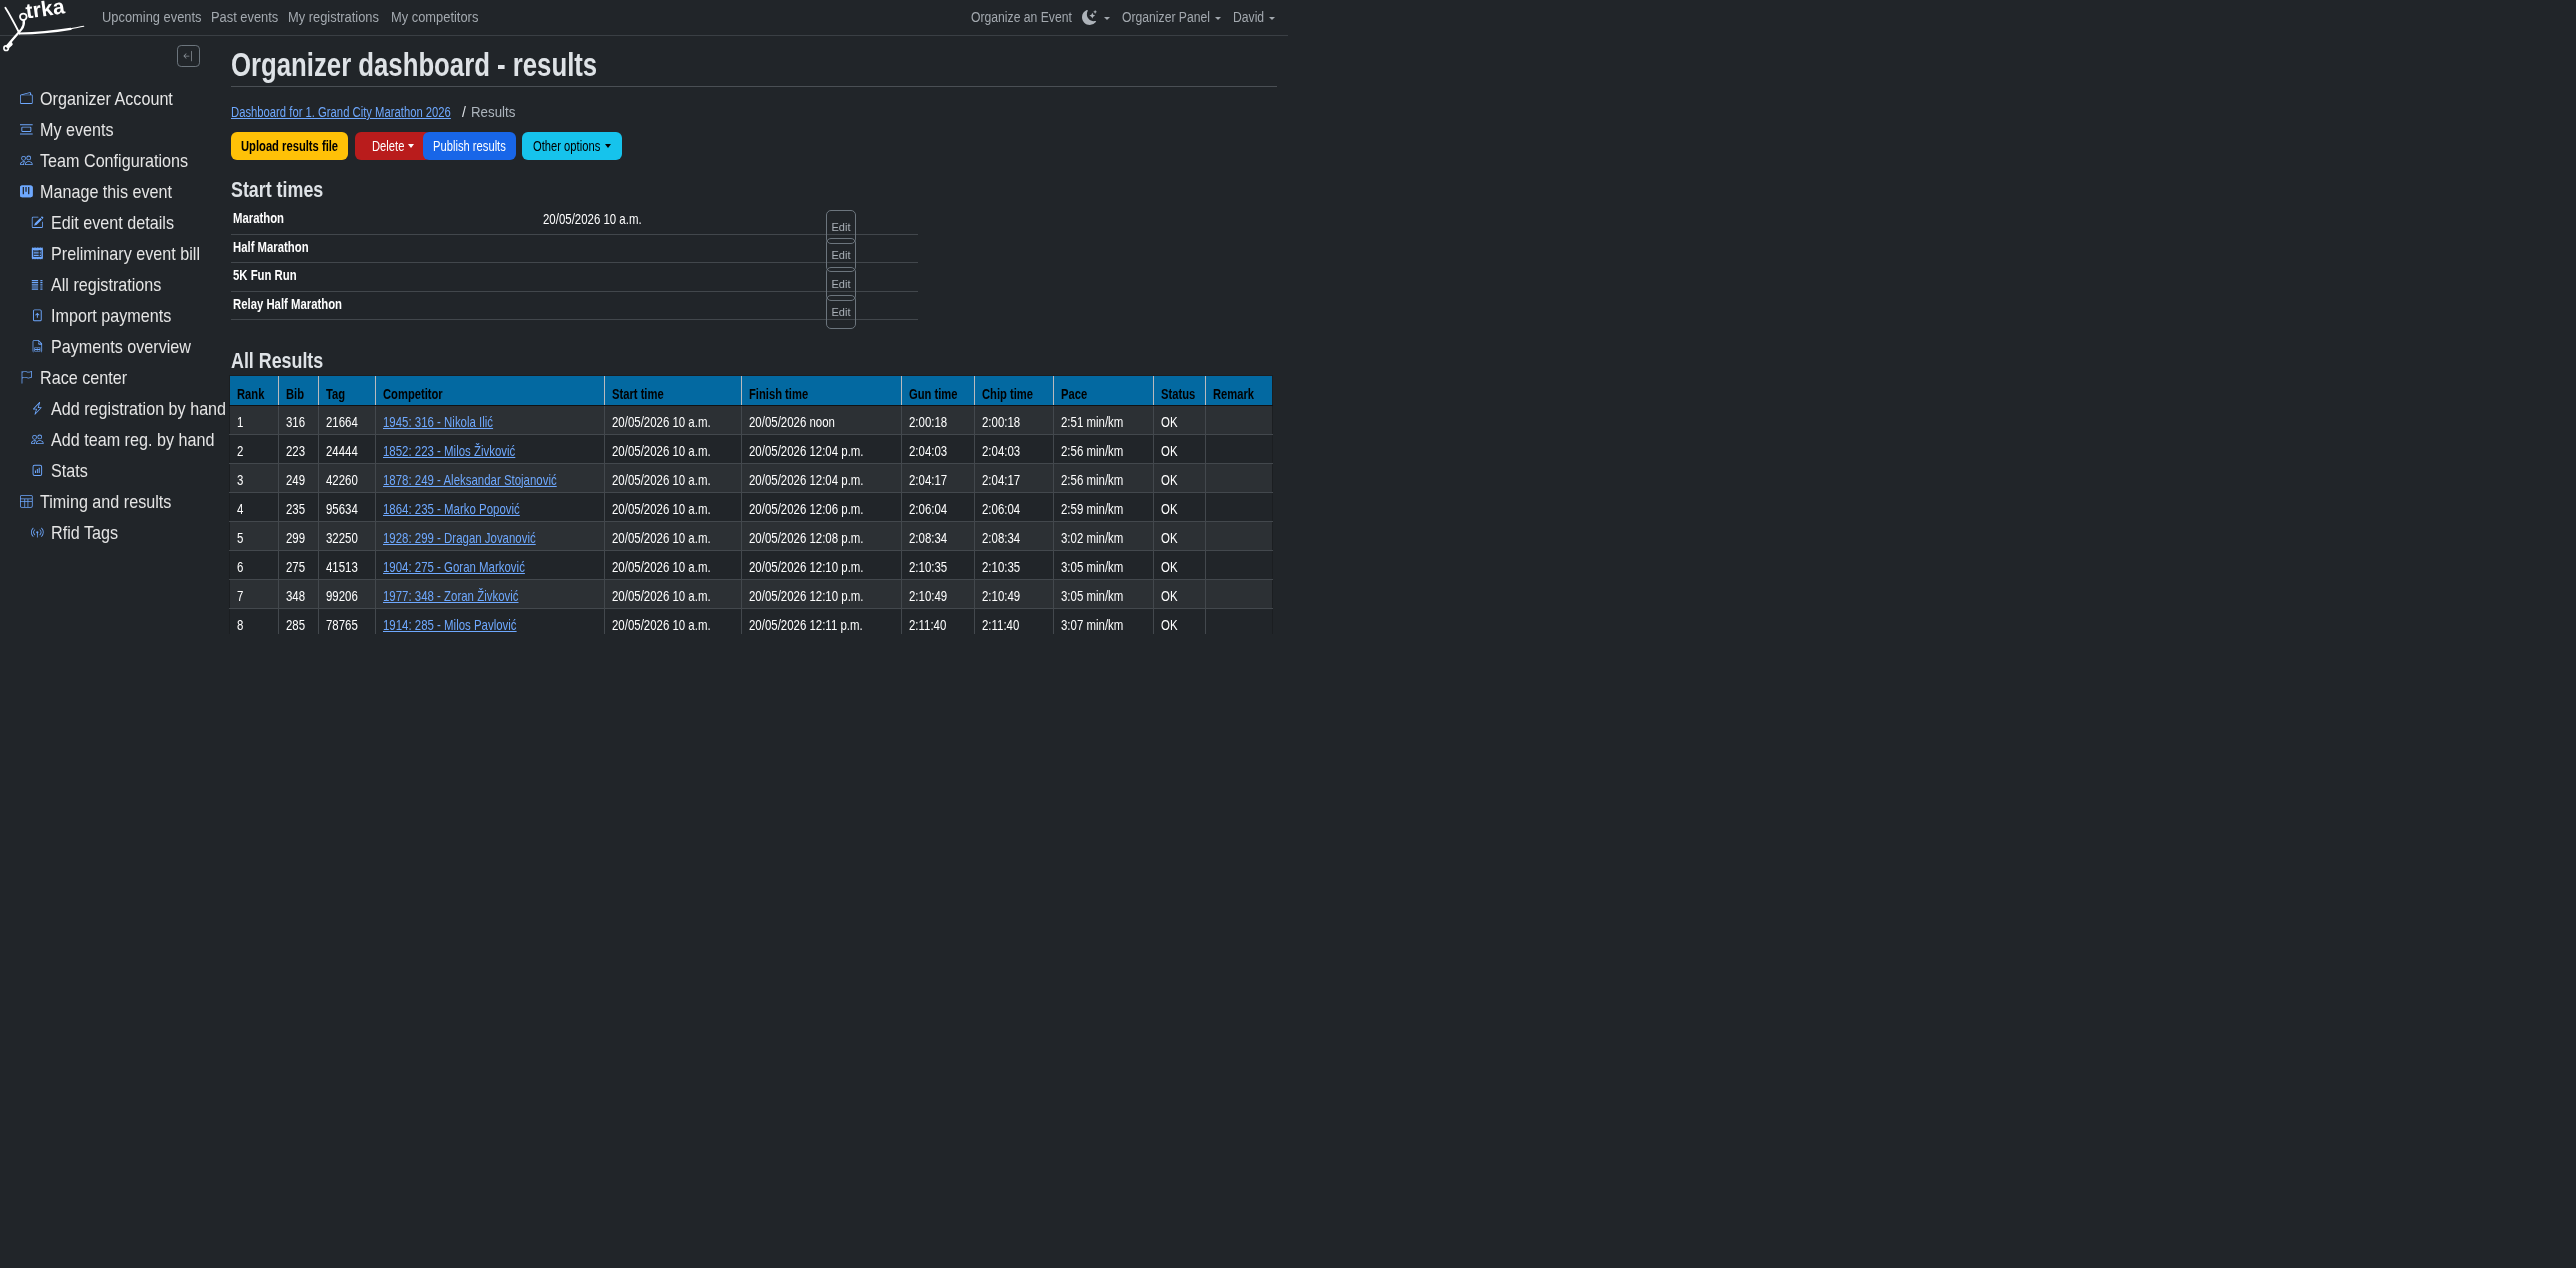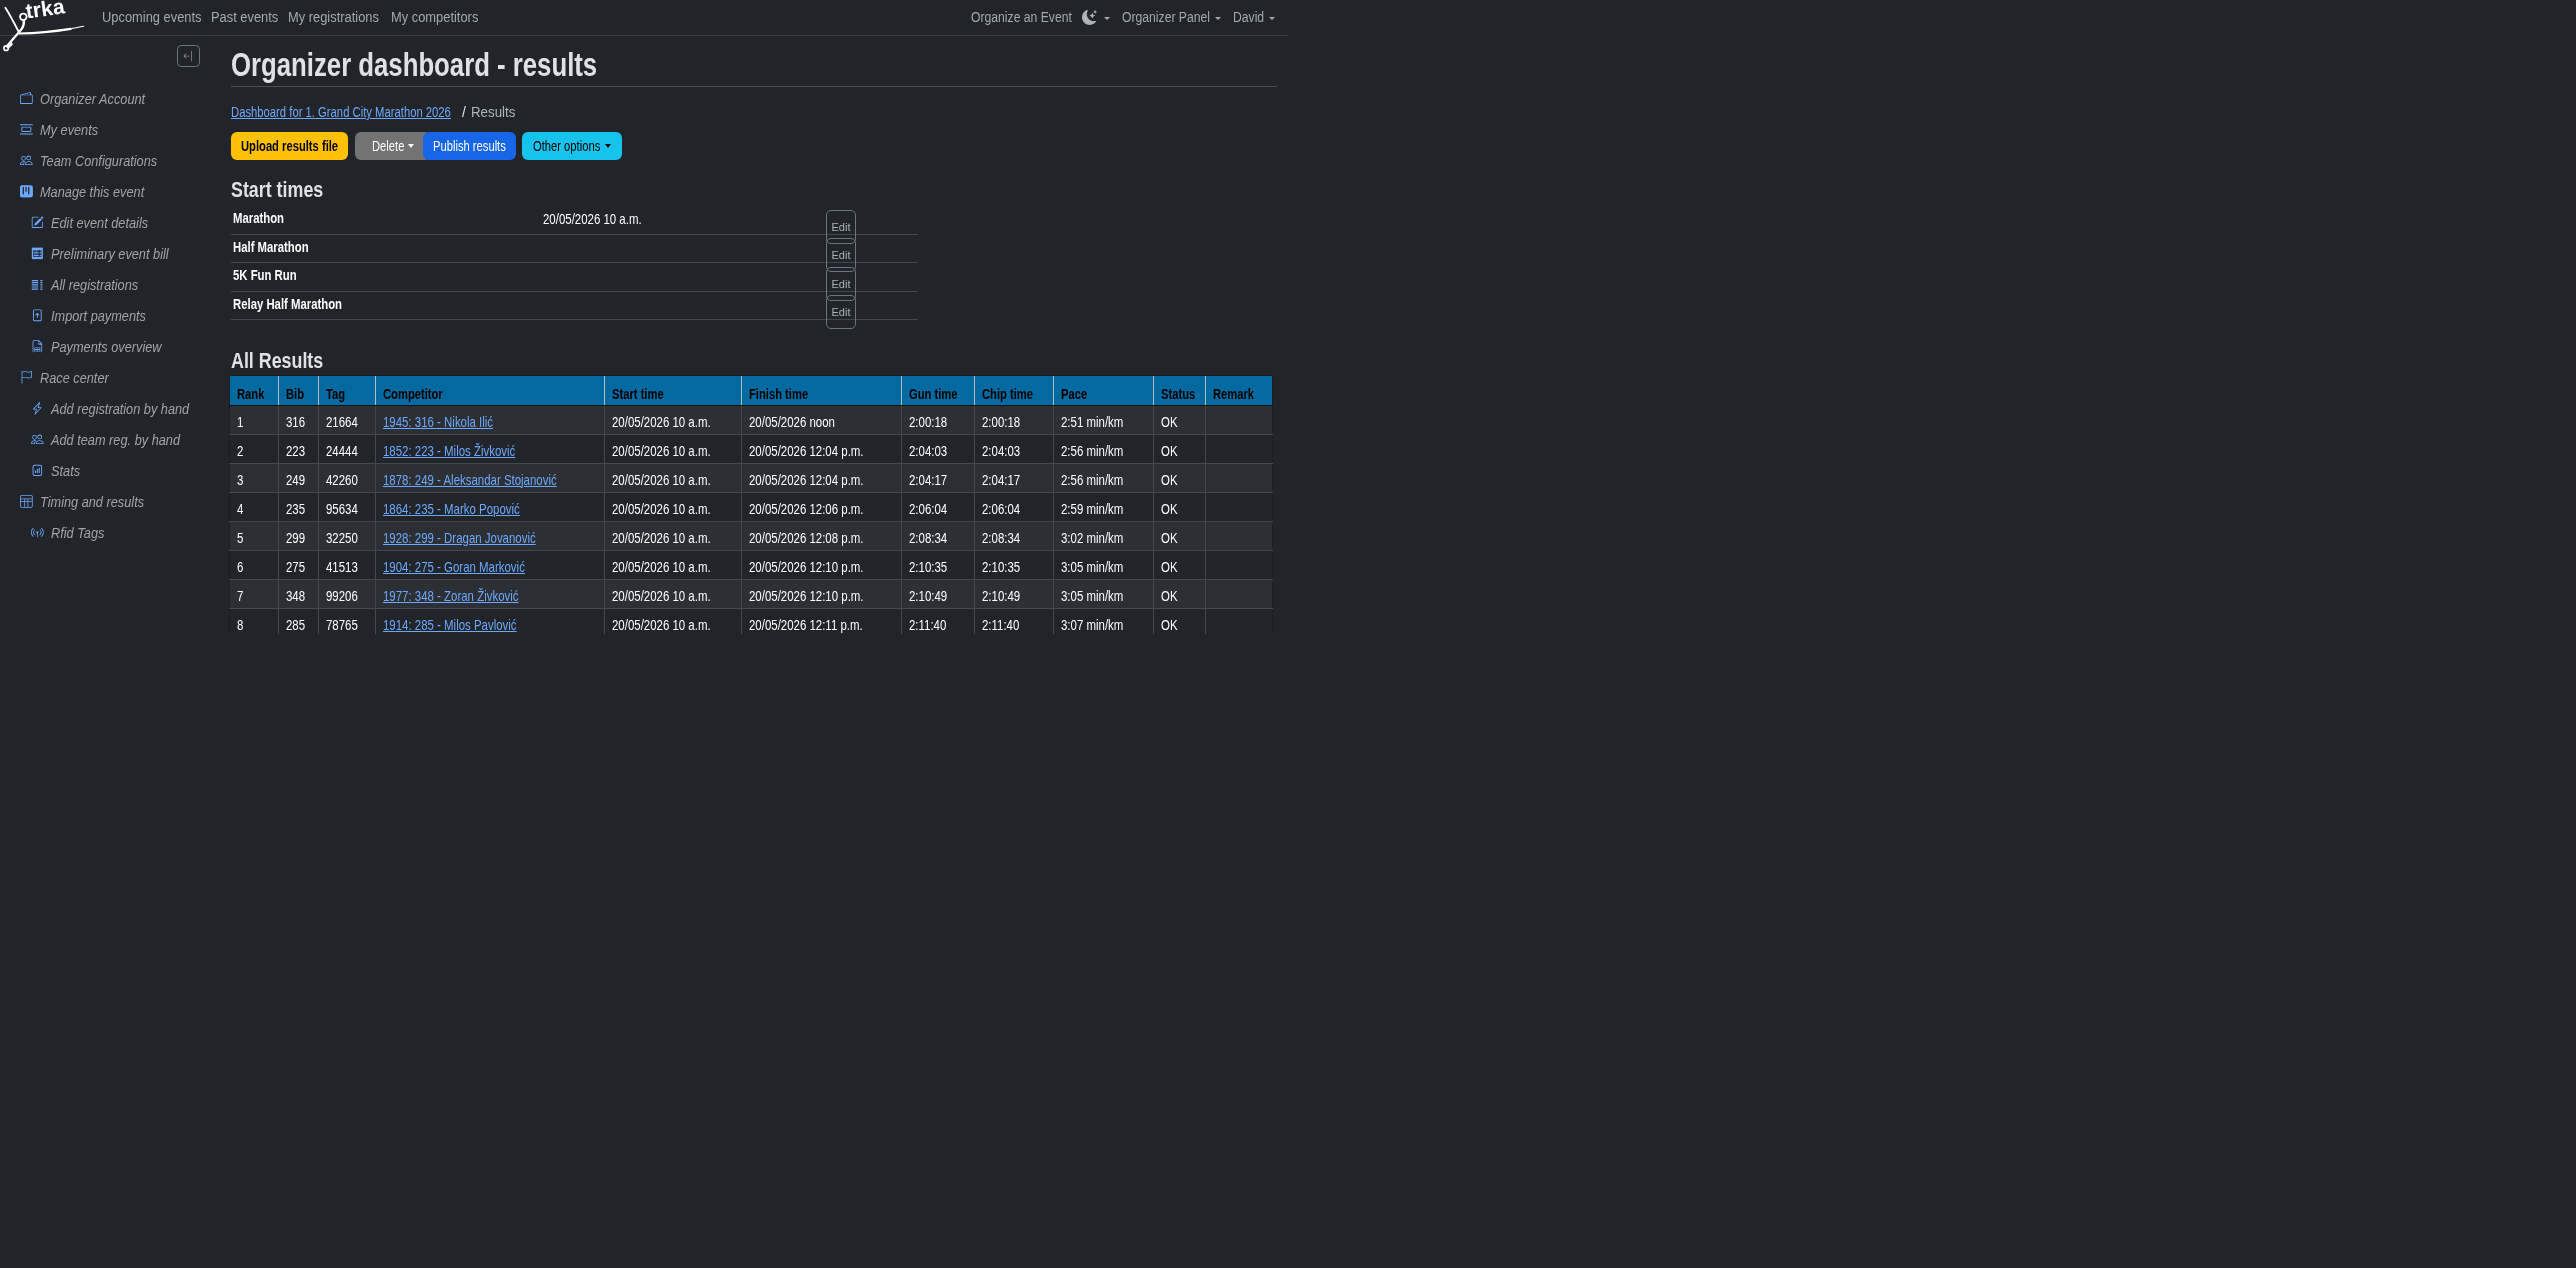--- a/index.html
+++ b/index.html
@@ -11,41 +11,41 @@
 .navbar { position:absolute; left:0; top:0; width:1288px; height:36px; border-bottom:0.7px solid #3a3f44; }
 .nav-item { position:absolute; top:0; height:35px; line-height:35px; font-size:14px; color:#a3a9af; white-space:nowrap; }
 .nav-item .sx { transform:scaleX(.92); }
 .nav-item .sx2 { transform:scaleX(.87); }
 .caret { display:inline-block; vertical-align:1.8px; margin-left:5.7px; width:0; height:0; border-left:3.5px solid transparent; border-right:3.5px solid transparent; border-top:3.9px solid #a3a9af; }
 
 .logo { position:absolute; left:0; top:0; z-index:5; }
 
 .collapse-btn { position:absolute; left:177px; top:45px; width:22.6px; height:22px; border:0.7px solid #6c757d; border-radius:4.2px; display:flex; align-items:center; justify-content:center; }
 .side { position:absolute; left:0; top:83px; width:223px; }
-.side .it { height:31px; display:flex; align-items:center; color:#a3a3a3; font-size:15px;font-style:italic; }
+.side .it { height:31px; display:flex; align-items:center; color:#e5e5e5; font-size:19px; }
 .side .it svg { position:absolute; left:20px; }
 .side .it.sub svg { left:31px; }
 .side .it .t { position:absolute; left:40px; transform:scaleX(.85); transform-origin:0 50%; white-space:nowrap; }
 .side .it.sub .t { left:51px; }
 
 .main { position:absolute; left:231px; top:36px; width:1046px; }
 h1 { position:absolute; left:0; top:15px; font-size:33px; line-height:27px; font-weight:700; color:#dee2e6; white-space:nowrap; }
 h1 .sx { transform:scaleX(.78); }
 .h1rule { position:absolute; left:0; top:50px; width:1046px; border-top:0.7px solid #4a4f54; }
 .crumbs { position:absolute; left:0; top:69px; font-size:14px; line-height:14px; white-space:nowrap; }
 .crumbs .sx { transform:scaleX(.805); }
 .crumbs a { color:#6ea8fe; text-decoration:underline; }
 .crumbs .sep { color:#dee2e6; position:absolute; left:231px; top:0; }
 .crumbs .act { color:#adb5bd; position:absolute; left:240px; top:0; transform:scaleX(.95); }
 .btnrow { position:absolute; left:0; top:96px; }
 .btn { position:absolute; top:0; height:27.6px; border-radius:6px; font-size:14px; display:flex; align-items:center; justify-content:center; white-space:nowrap; }
 .btn .sx { transform-origin:0 50%; transform:scaleX(.8); }
 .btn .caret2 { display:inline-block; margin-left:5px; width:0; height:0; border-left:3.9px solid transparent; border-right:3.9px solid transparent; border-top:4.2px solid #fff; }
 .btn-upload { left:0; width:117px; background:#ffc107; color:#000; font-weight:700; }
-.btn-delete { left:124px; width:76px; background:#737373; color:#fff; }
+.btn-delete { left:124px; width:76px; background:#b91c1c; color:#fff; }
 .btn-publish { left:192px; width:93px; background:#1866e8; color:#fff; }
 .btn-other { left:291px; width:100px; background:#16c3ec; color:#000; }
 .btn-other .caret2 { border-top-color:#000; }
 h2 { font-size:22.6px; line-height:22.6px; font-weight:700; color:#dee2e6; position:absolute; left:0; white-space:nowrap; }
 h2 .sx { transform:scaleX(.79); }
 .h2-start { top:143px; }
 .stimes { position:absolute; left:0; top:170px; width:687px; }
 .strow { height:28.5px; border-bottom:0.7px solid #42474c; position:relative; }
 .strow .nm { position:absolute; left:2.1px; top:5px; font-size:14px; line-height:14px; font-weight:700; color:#fff; transform:scaleX(.81); transform-origin:0 50%; white-space:nowrap; }
 .strow .dt { position:absolute; left:312px; top:5.3px; font-size:15px; line-height:15px; color:#fff; transform:scaleX(.763); transform-origin:0 50%; white-space:nowrap; }

